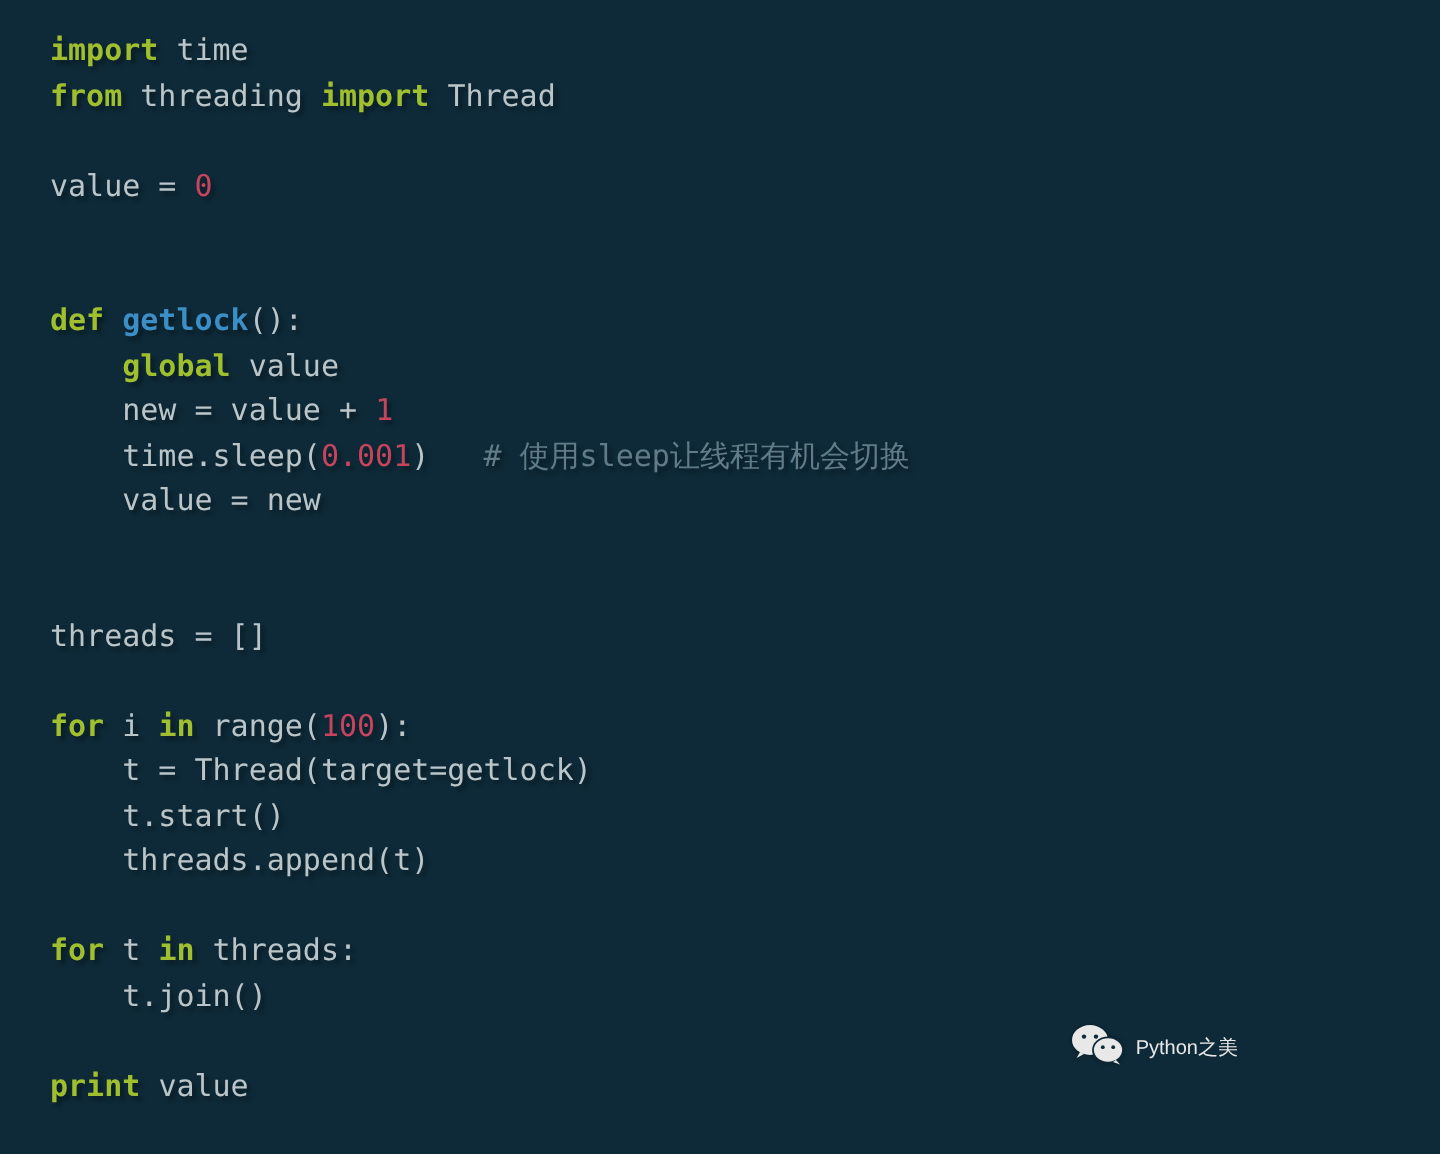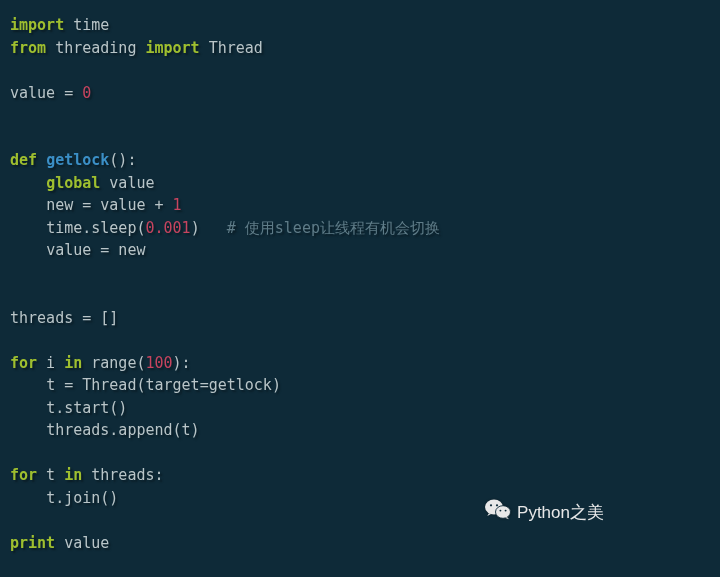--- a/index.html
+++ b/index.html
@@ -16,38 +16,39 @@
     height: 577px;
     padding: 14px 10px;
     background: #0e2a38;
     font-family: Menlo, Consolas, "DejaVu Sans Mono", monospace;
     font-size: 15px;
     line-height: 1.5;
     color: #b9c5c8;
     white-space: pre;
     text-shadow: 2px 2px 2px rgba(0,0,0,0.35);
     position: relative;
+    margin-left: 15px;
   }
   .kw   { color: #9fbf2f; font-weight: bold; }   
   .kw2  { color: #9fbf2f; font-weight: bold; }   
   .id   { color: #b9c5c8; }                      
   .fn   { color: #3b8fc6; font-weight: bold; }   
   .num  { color: #c7445f; }                      
   .op   { color: #b9c5c8; }
   .cmt  { color: #5f7c88; }                      
   .logo {
     position: absolute;
     right: 28px;
     bottom: 24px;
     display: flex;
     align-items: center;
     gap: 6px;
     color: #e8e8e8;
     font-family: "PingFang SC", "Microsoft YaHei", sans-serif;
-    font-size: 17px;
+    font-size: 10px;
     text-shadow: none;
   }
   .logo svg { filter: drop-shadow(0 0 1px rgba(0,0,0,0.4)); }
 </style>
 </head>
 <body>
 
 <div class="code-area"><span><span class="kw">import</span> <span class="id">time</span></span>
 <span><span class="kw">from</span> <span class="id">threading</span> <span class="kw">import</span> <span class="id">Thread</span></span>
 

